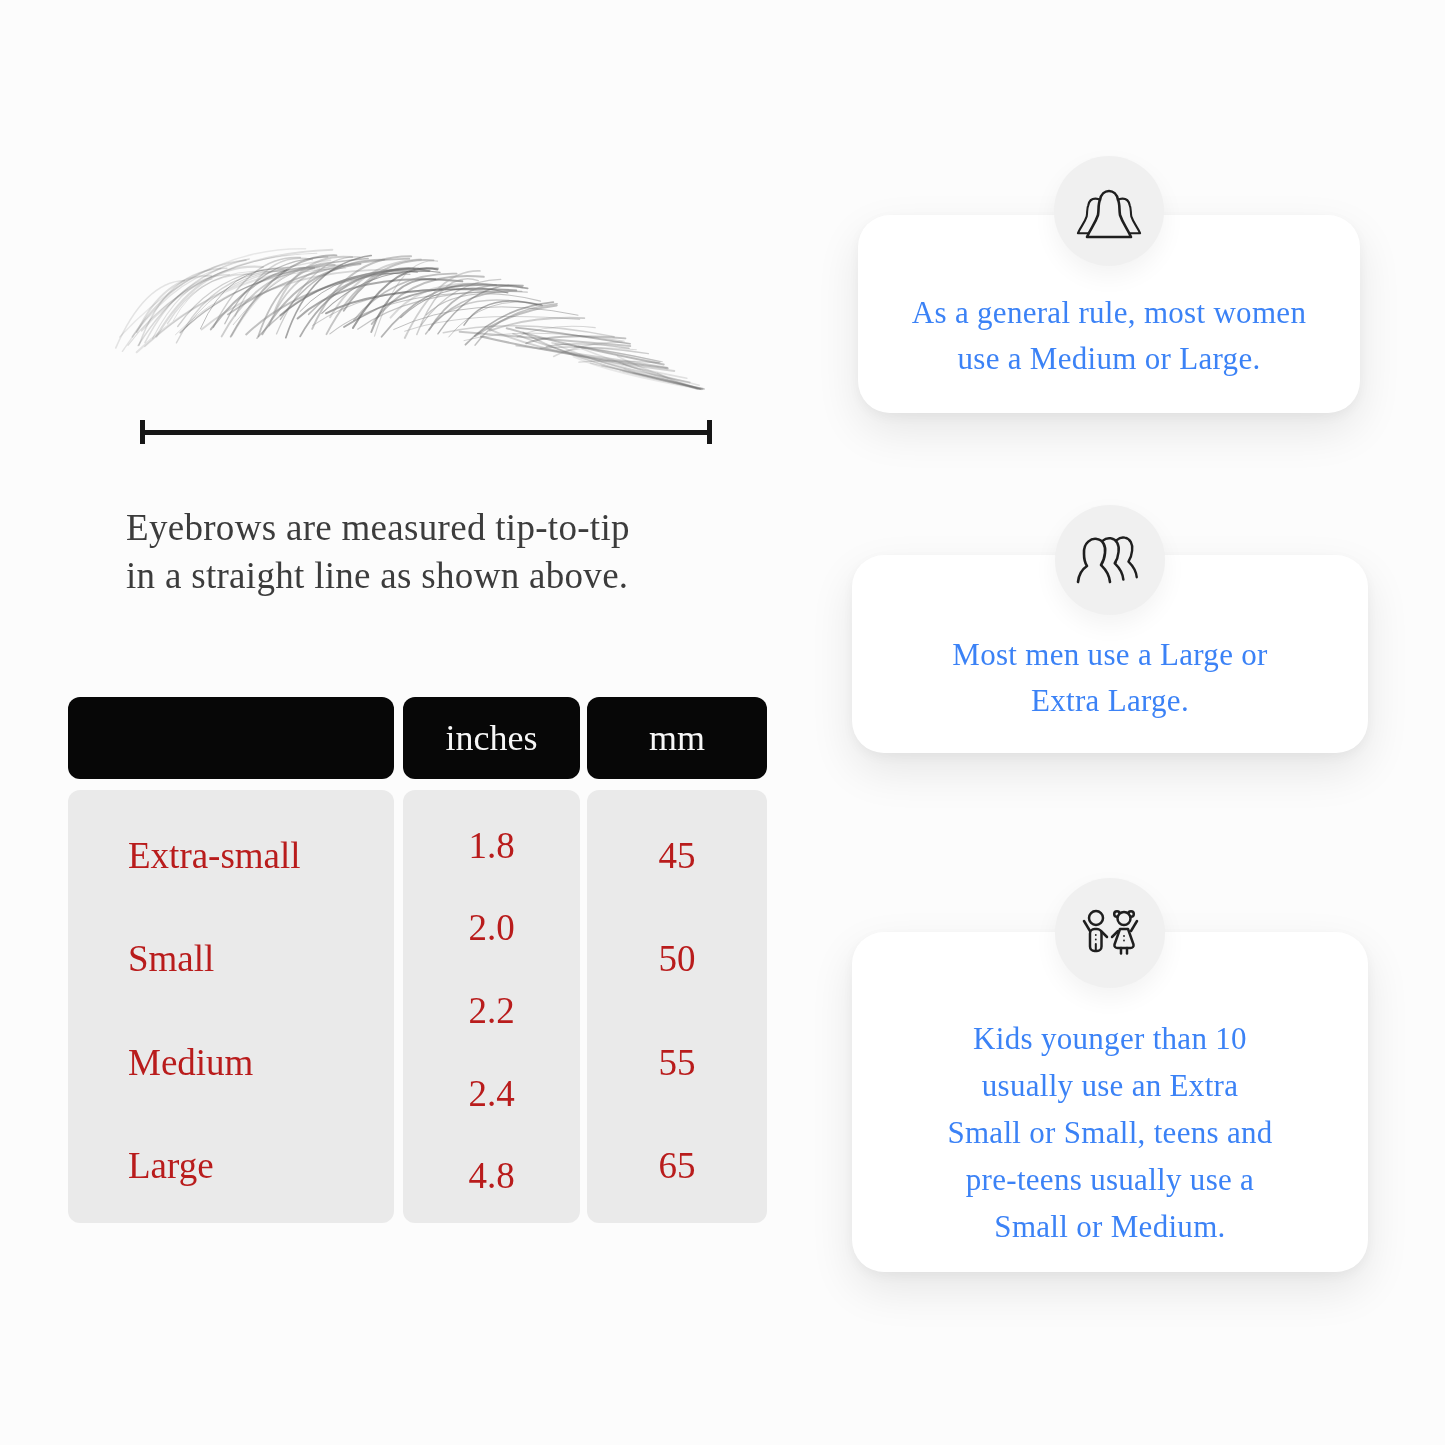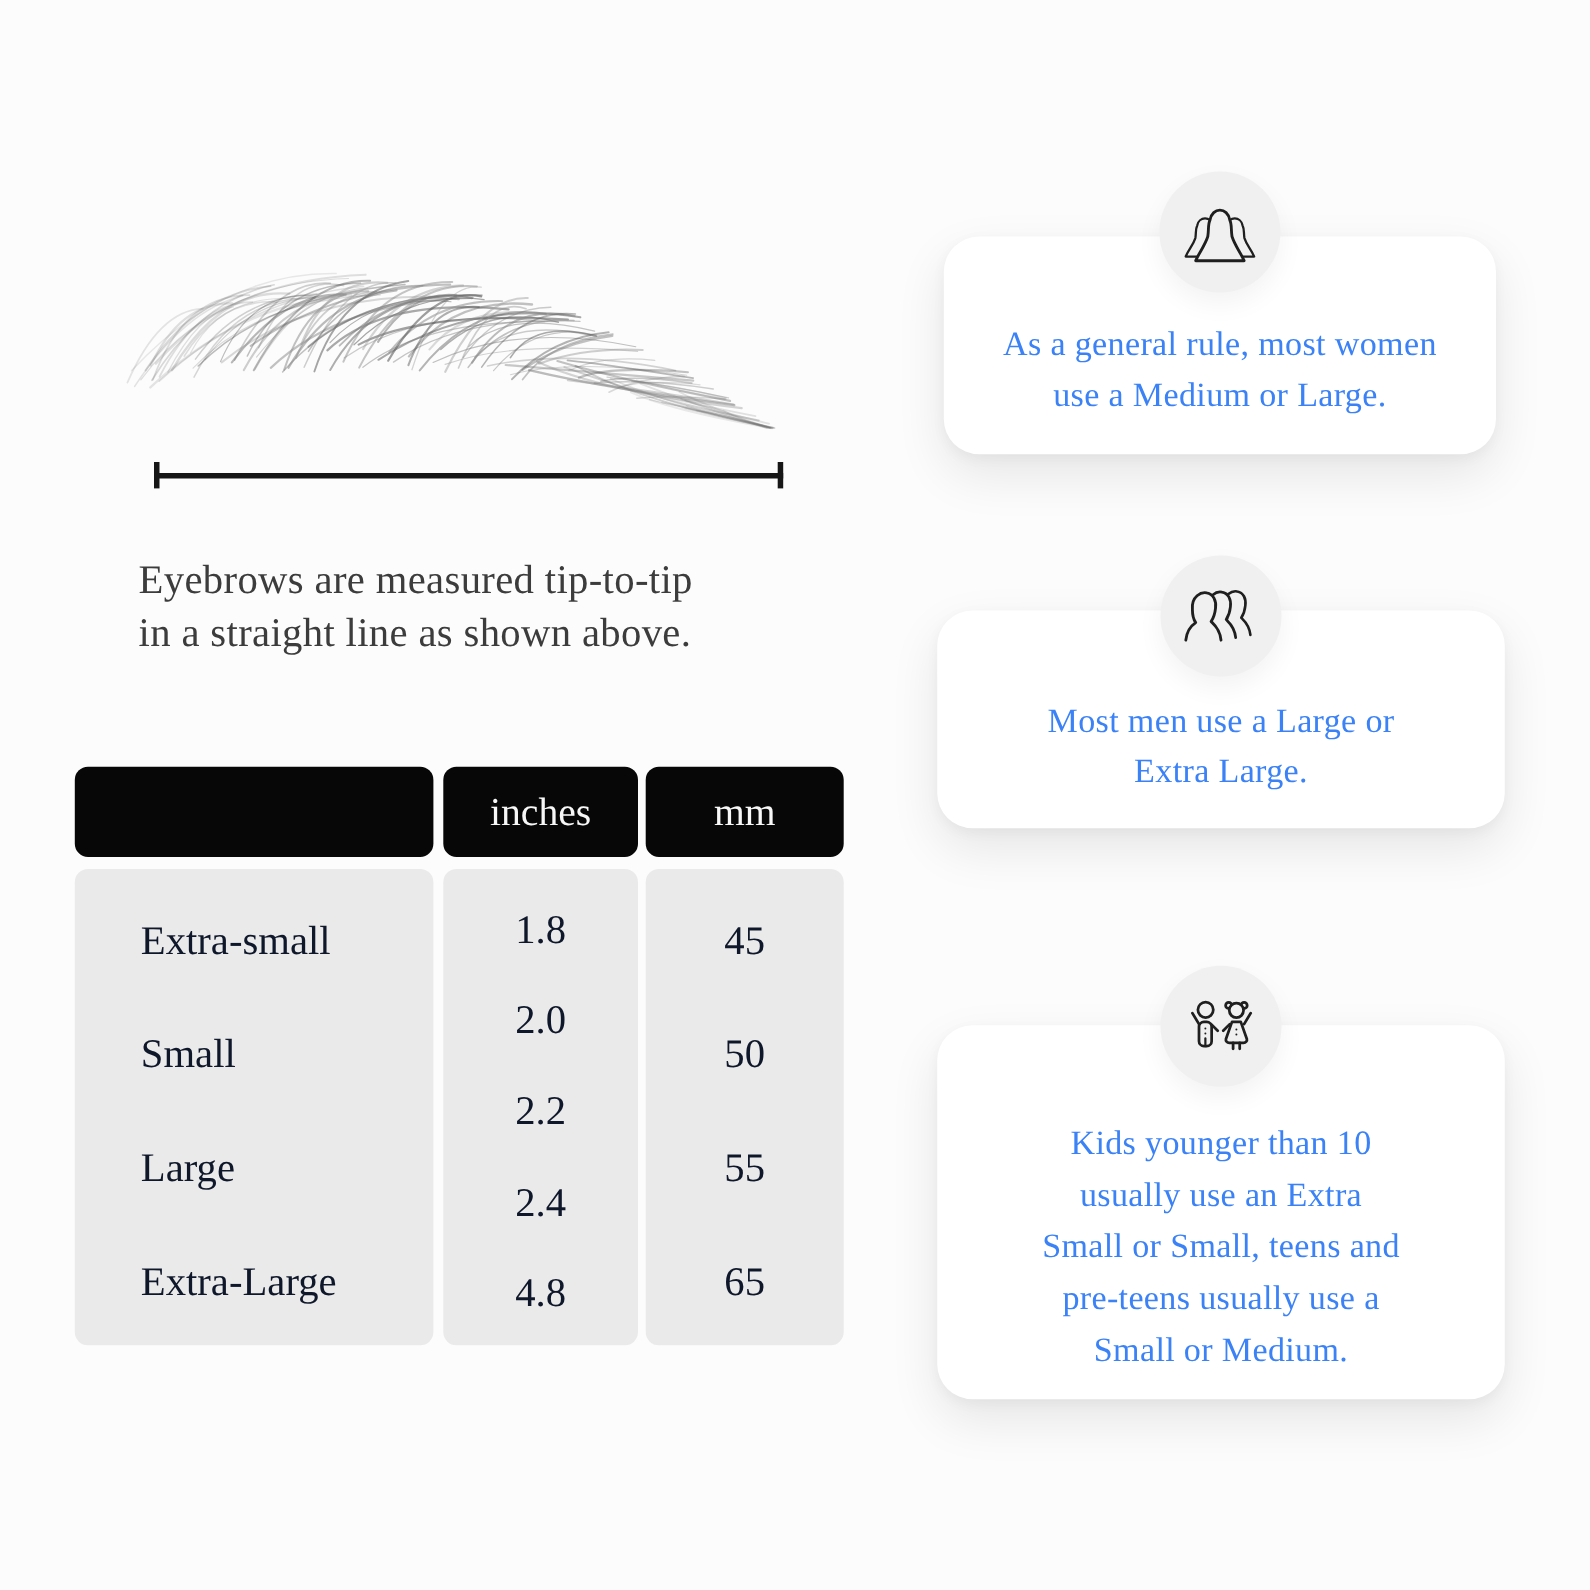--- a/index.html
+++ b/index.html
@@ -30,21 +30,21 @@
     display:flex;align-items:center;justify-content:center;
     color:#f7f7f7;font-size:36px;
   }
   .th.c1{left:68px;width:326px;}
   .th.c2{left:403px;width:177px;}
   .th.c3{left:587px;width:180px;text-align:center;}
   .tb{
     top:790px;height:433px;background:#eaeaea;border-radius:12px;
     display:flex;flex-direction:column;
     padding-top:14px;padding-bottom:6px;box-sizing:border-box;
-    font-size:37px;color:#0f172a;
+    font-size:37px;color:#b91c1c;
   }
   .tb.c1{left:68px;width:326px;}
   .tb.c2{left:403px;width:177px;}
   .tb.c3{left:587px;width:180px;}
   .tb .cell{flex:1;display:flex;align-items:center;justify-content:center;}
   .tb.c1 .cell{justify-content:flex-start;padding-left:60px;}
 
   
   .card{
     background:#ffffff;border-radius:32px;
@@ -192,22 +192,22 @@
 <div class="abs caption">Eyebrows are measured tip-to-tip
 in a straight line as shown above.</div>
 
 <div class="abs th c1"></div>
 <div class="abs th c2">inches</div>
 <div class="abs th c3">mm</div>
 
 <div class="abs tb c1">
   <div class="cell">Extra-small</div>
   <div class="cell">Small</div>
+  <div class="cell">Medium</div>
   <div class="cell">Large</div>
-  <div class="cell">Extra-Large</div>
 </div>
 <div class="abs tb c2">
   <div class="cell">1.8</div>
   <div class="cell">2.0</div>
   <div class="cell">2.2</div>
   <div class="cell">2.4</div>
   <div class="cell">4.8</div>
 </div>
 <div class="abs tb c3">
   <div class="cell">45</div>

